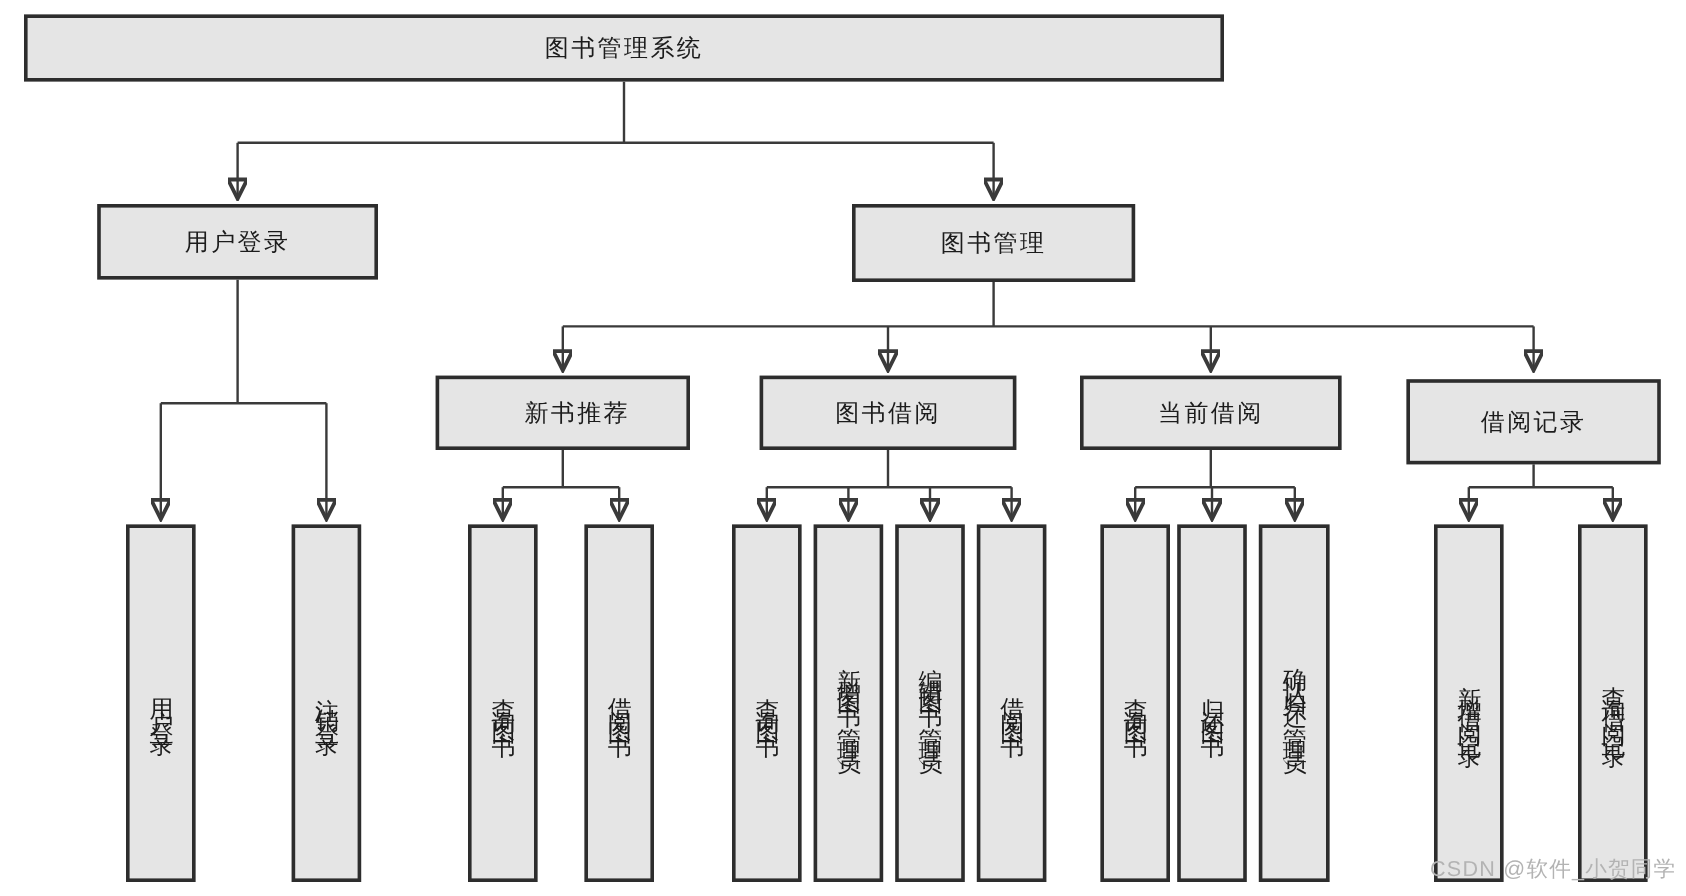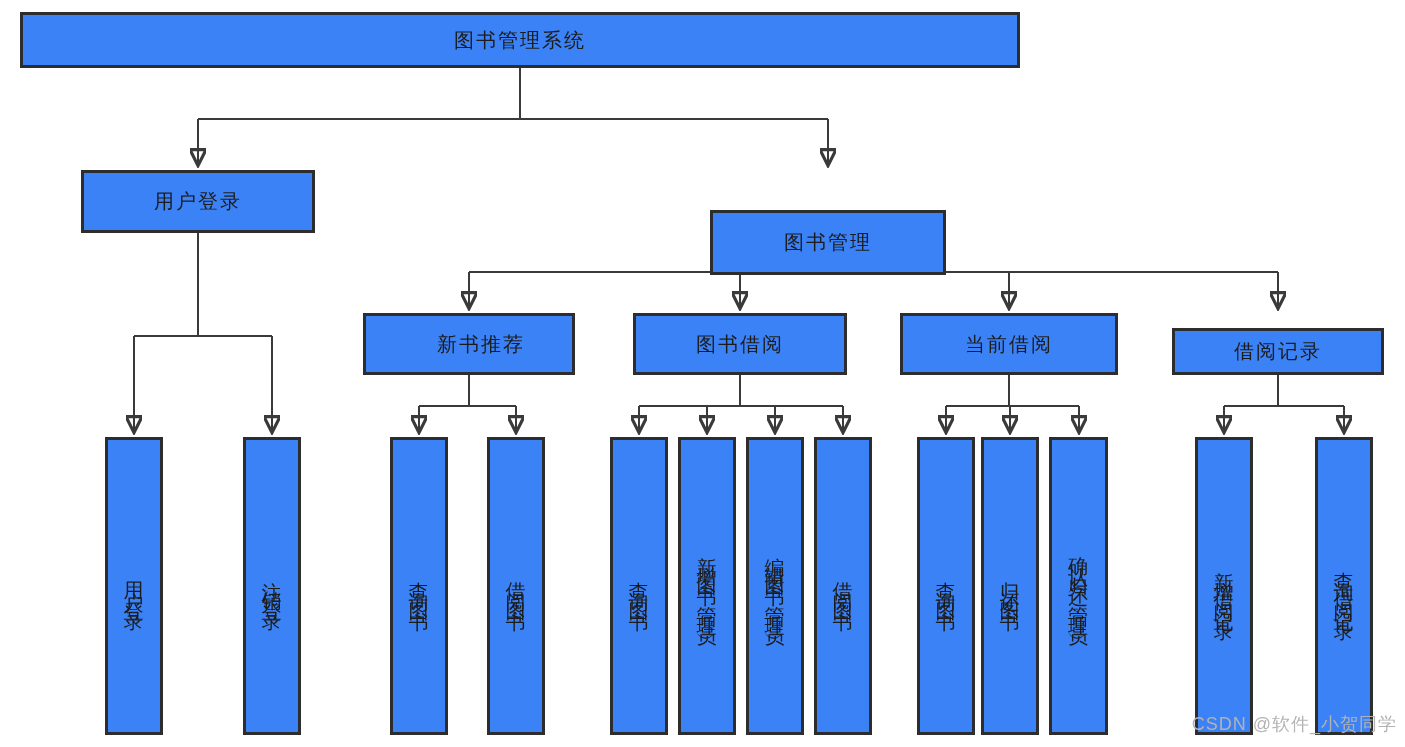--- a/index.html
+++ b/index.html
@@ -22,21 +22,21 @@
     z-index: 1;
   }
   .wires path {
     stroke: #3a3a3a;
     stroke-width: 2;
     fill: none;
   }
   .box {
     position: absolute;
     box-sizing: border-box;
-    background: #3b82f6;
+    background: #e5e5e5;
     border: 3px solid #2d2d2d;
     display: flex;
     align-items: center;
     justify-content: center;
     color: #1c1c1c;
     font-size: 20px;
     z-index: 2;
     text-align: center;
   }
   .box.h {
@@ -102,26 +102,26 @@
     <path d="M1079 406 L1079 431" marker-end="url(#arrow)"></path>
 
     <path d="M1278 375 L1278 406 M1224 406 L1344 406"></path>
     <path d="M1224 406 L1224 431" marker-end="url(#arrow)"></path>
     <path d="M1344 406 L1344 431" marker-end="url(#arrow)"></path>
   </svg>
 
   <div class="box h" style="left:20px; top:12px; width:1000px; height:56px;">图书管理系统</div>
 
   <div class="box h" style="left:81px; top:170px; width:234px; height:63px;">用户登录</div>
-  <div class="box h" style="left:710px; top:170px; width:236px; height:65px;margin-top:40px;">图书管理</div>
+  <div class="box h" style="left:710px; top:170px; width:236px; height:65px;">图书管理</div>
 
   <div class="box h" style="left:363px; top:313px; width:212px; height:62px;padding-left:24px;">新书推荐</div>
   <div class="box h" style="left:633px; top:313px; width:214px; height:62px;">图书借阅</div>
   <div class="box h" style="left:900px; top:313px; width:218px; height:62px;">当前借阅</div>
-  <div class="box h" style="left:1172px; top:328px; width:212px; height:47px;">借阅记录</div>
+  <div class="box h" style="left:1172px; top:316px; width:212px; height:71px;">借阅记录</div>
 
   <div class="box v" style="left:105px; top:437px; width:58px; height:298px;">用户登录</div>
   <div class="box v" style="left:243px; top:437px; width:58px; height:298px;">注销登录</div>
 
   <div class="box v" style="left:390px; top:437px; width:58px; height:298px;">查询图书</div>
   <div class="box v" style="left:487px; top:437px; width:58px; height:298px;">借阅图书</div>
 
   <div class="box v" style="left:610px; top:437px; width:58px; height:298px;">查询图书</div>
   <div class="box v" style="left:678px; top:437px; width:58px; height:298px;">新增图书（管理员）</div>
   <div class="box v" style="left:746px; top:437px; width:58px; height:298px;">编辑图书（管理员）</div>

